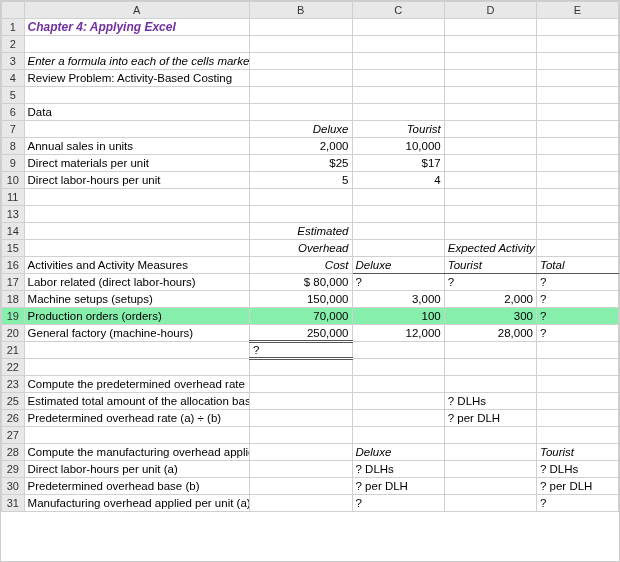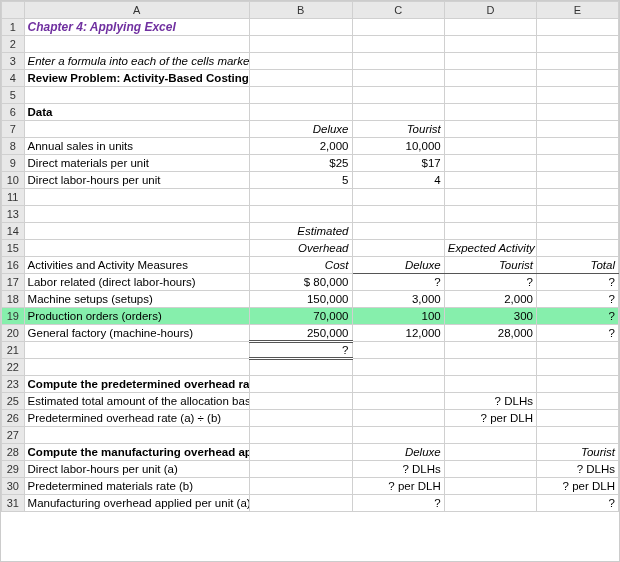--- a/index.html
+++ b/index.html
@@ -40,23 +40,23 @@
       background: #e8e8e8;
       text-align: center;
       font-weight: normal;
       color: #333;
       width: 22px;
       font-size: 11px;
     }
 
     .title { color: #7030a0; font-weight: bold; font-size: 12px; font-style: italic; }
     .italic { font-style: italic; }
-    .bold { font-weight: bold; margin-left: 10px; }
+    .bold { font-weight: normal; margin-left: 10px; }
     .right { text-align: right; }
-    .center { text-align: right; }
+    .center { text-align: left; }
 
     .double-underline {
       border-bottom: 3px double #333;
     }
 
     .highlighted-row td {
       background: #86efac;
     }
   </style>
 </head>
@@ -294,21 +294,21 @@
         <tr>
           <td class="row-num">29</td>
           <td>Direct labor-hours per unit (a)</td>
           <td></td>
           <td class="center">? DLHs</td>
           <td></td>
           <td class="center">? DLHs</td>
         </tr>
         <tr>
           <td class="row-num">30</td>
-          <td>Predetermined materials rate (b)</td>
+          <td>Predetermined overhead base (b)</td>
           <td></td>
           <td class="center">? per DLH</td>
           <td></td>
           <td class="center">? per DLH</td>
         </tr>
         <tr>
           <td class="row-num">31</td>
           <td>Manufacturing overhead applied per unit (a) × (b)</td>
           <td></td>
           <td class="center">?</td>

